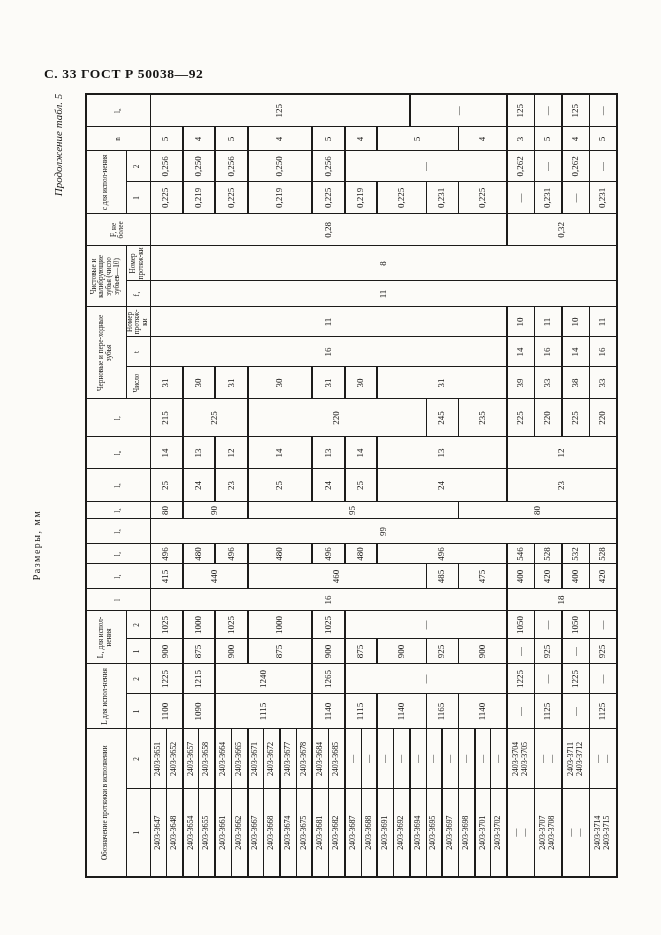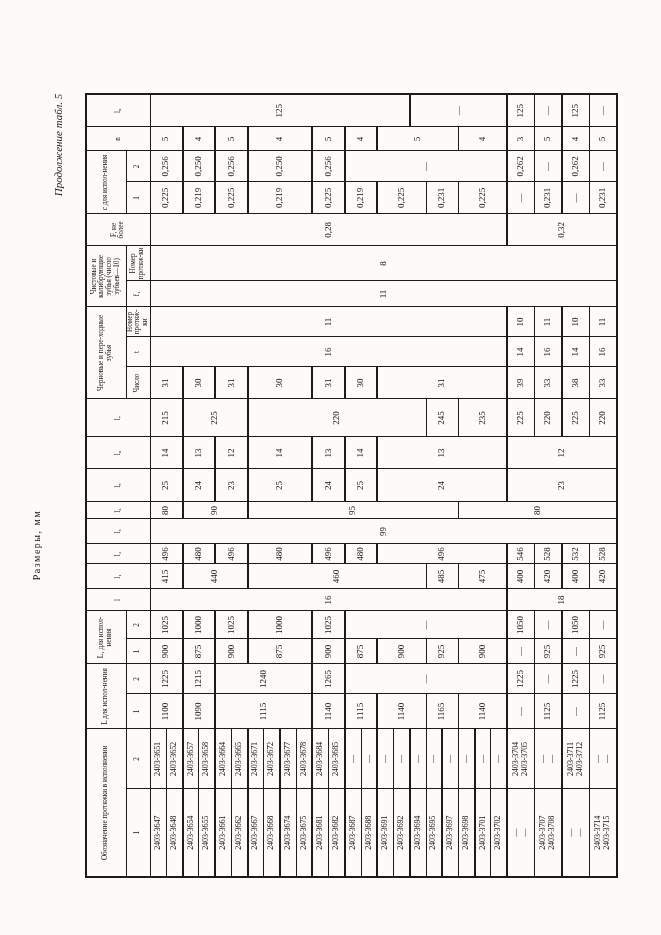--- a/index.html
+++ b/index.html
@@ -23,20 +23,21 @@
   tr.hrow2{height:22px;}
   tr.drow{height:16px;}
   tr.tall{height:27px;}
   tr.grp td{border-top-width:2px;}
   table{border:2px solid #1c1b1a;}
 </style>
 </head>
 <body>
 
 <div id="page">
+  <div id="page-header">С. 33 ГОСТ Р 50038—92</div>
   <div id="table-caption" class="rot-label">Продолжение табл. 5</div>
   <div id="size-caption" class="rot-label">Размеры, мм</div>
   <div id="rot-wrap">
     <div id="rot-inner">
       <table>
         <colgroup>
             <col style="width: 88px;">
             <col style="width: 60px;">
             <col style="width: 35px;">
             <col style="width: 30px;">

